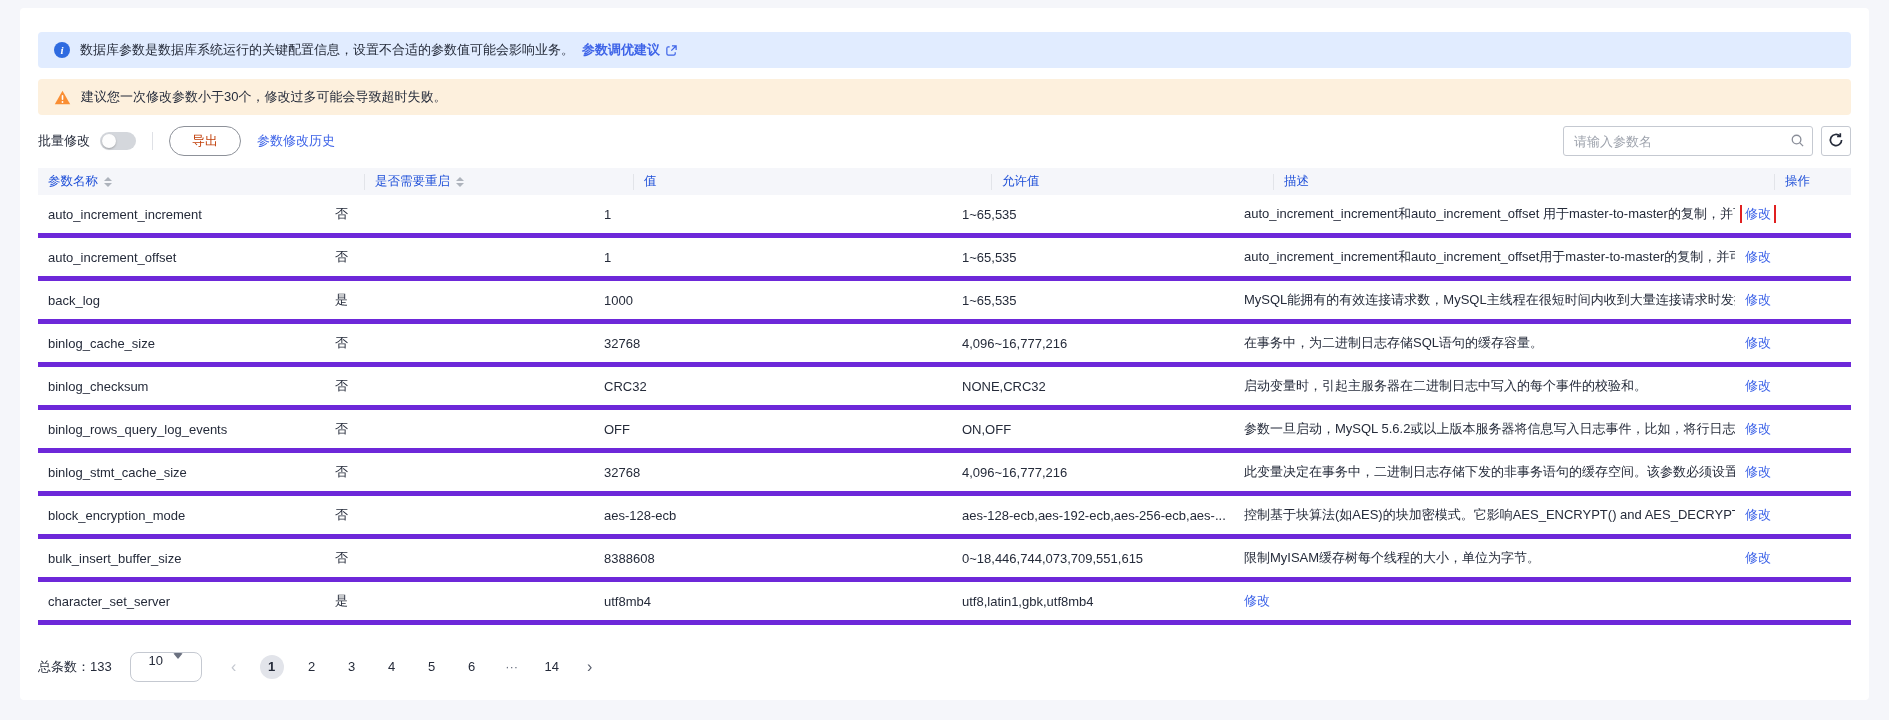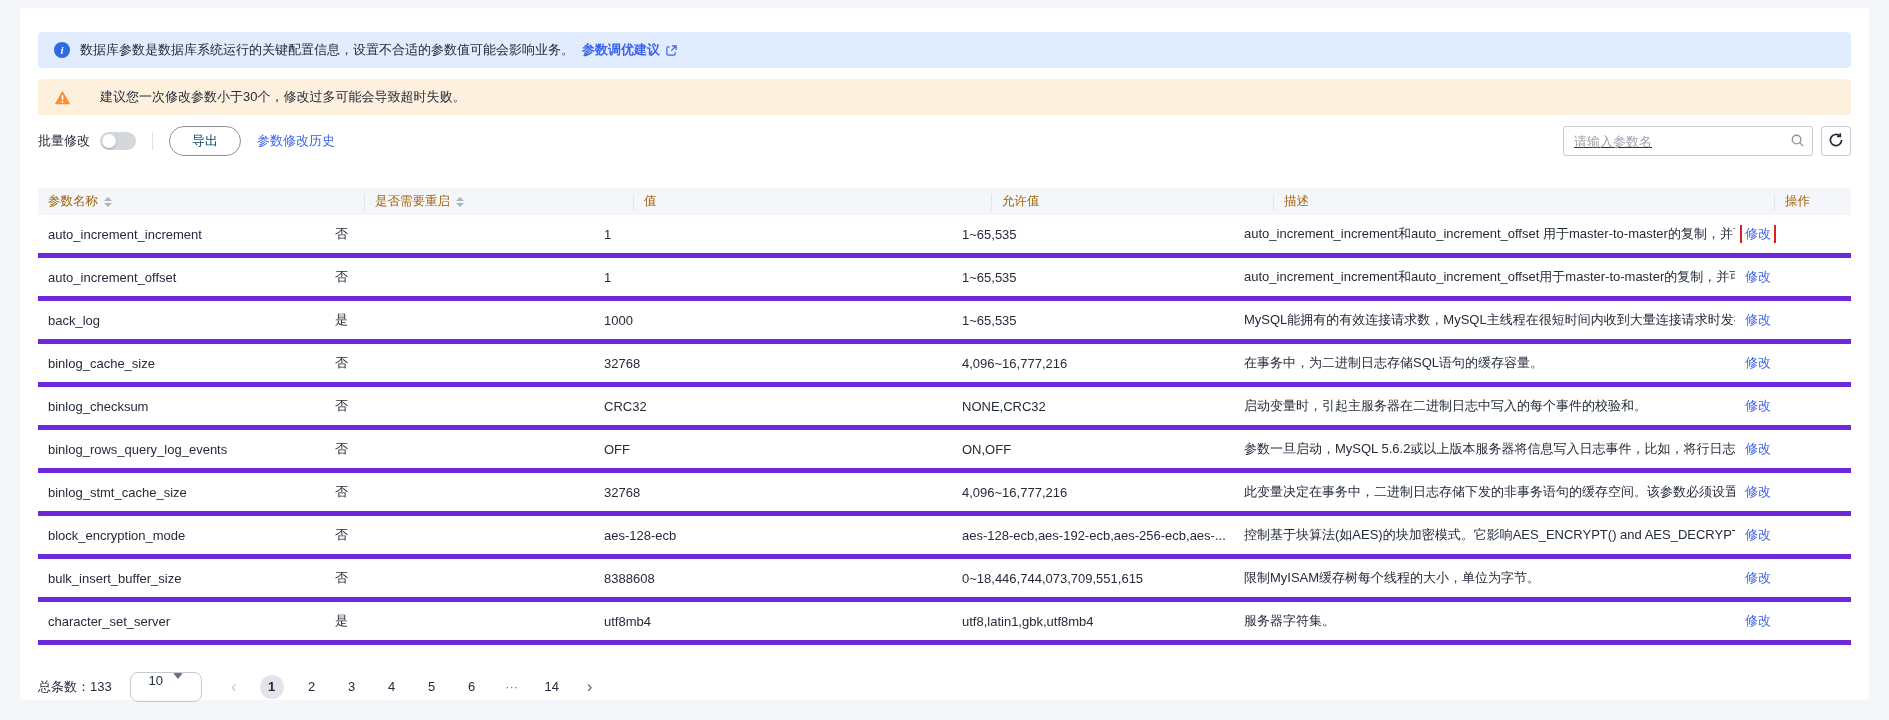--- a/index.html
+++ b/index.html
@@ -14,73 +14,72 @@
   .card {
     position:absolute; left:20px; top:8px; width:1849px; height:692px;
     background:#fff; border-radius:4px; padding:24px 18px 16px 18px;
   }
   
   .banner {
     display:flex; align-items:center; height:36px; border-radius:4px;
     padding:0 16px; margin-bottom:11px; font-size:13px;
   }
   .banner.info { background:#e1ecff; }
-  .banner.warn { background:#fdf0dd;gap:19px; }
+  .banner.warn { background:#fdf0dd; }
   .banner .bicon { flex:0 0 auto; margin-right:10px; display:inline-flex; }
   .info-circle {
     width:16px; height:16px; border-radius:50%; background:#2f6be0;
     color:#fff; font-size:11px; font-weight:bold; line-height:16px;
     text-align:center; font-family:"Liberation Serif",serif; font-style:italic;
   }
   .link { color:#3d63e8; text-decoration:none; cursor:pointer; }
   .banner.info .link { margin-left:8px;font-weight:bold; }
   .ext-icon { margin-left:5px; display:inline-flex; vertical-align:middle; }
   
-  .toolbar { display:flex; align-items:center; height:30px; margin-bottom:32px; }
+  .toolbar { display:flex; align-items:center; height:30px; margin-bottom:12px; }
   .toggle {
     width:36px; height:18px; border-radius:9px; background:#d4d7dc;
     position:relative; margin-left:10px; cursor:pointer; display:inline-block;
   }
   .toggle .knob {
     position:absolute; left:2px; top:2px; width:14px; height:14px; border-radius:50%;
     background:#fdfdfd; box-shadow:0 1px 2px rgba(0,0,0,.25);
   }
   .vdiv { width:1px; height:18px; background:#dfe1e6; margin:0 16px; }
   .btn-export {
     height:30px; padding:0 22px; border:1px solid #8d9199; border-radius:15px;
-    background:#fff; font-size:13px; color:#0c4a6e; cursor:pointer;
+    background:#fff; font-size:13px; color:#c2410c; cursor:pointer;
     font-family:inherit;
   }
   .history { margin-left:16px; font-size:13px; }
   .spacer { flex:1; }
   .search-box {
     position:relative; width:250px; height:30px; margin-right:8px;
   }
   .search-box input {
     width:100%; height:100%; border:1px solid #c5c9d1; border-radius:3px;
     padding:0 30px 0 10px; font-size:13px; color:#252b3a; outline:none;
     font-family:inherit;
-    text-decoration:underline;
   }
   .search-box input::placeholder { color:#9ea3ad; }
   .search-box .mag { position:absolute; right:8px; top:7px; }
   .btn-refresh {
     width:30px; height:30px; border:1px solid #c5c9d1; border-radius:3px;
     background:#fff; cursor:pointer; display:flex; align-items:center;
     justify-content:center; padding:0;
   }
   
   .table { width:1813px; }
   .thead {
     display:grid; grid-template-columns:287px 269px 358px 282px 501px 116px;
     background:#f5f6fa; height:27px; align-items:center;
   }
   .th {
     display:flex; align-items:center; padding-left:10px; height:16px;
-    font-size:12.5px; color:#a16207; overflow:hidden; white-space:nowrap;
+    font-size:12.5px; color:#1d4ed8; overflow:hidden; white-space:nowrap;
   }
   .th + .th { border-left:1px solid #e2e4e9;margin-left:39px; }
   .sort-icon { display:inline-flex; flex-direction:column; margin-left:6px; gap:2px; }
   .sort-icon .car { width:0; height:0; border-left:4px solid transparent; border-right:4px solid transparent; }
   .sort-icon .up { border-bottom:4px solid #aeb3bc; }
   .sort-icon .down { border-top:4px solid #aeb3bc; }
   .tbody .tr {
     display:grid; grid-template-columns:287px 269px 358px 282px 501px 116px;
     height:43px; align-items:center; border-bottom:5px solid #6d28d9;
   }
@@ -276,21 +275,20 @@
     <div class="td">8388608</div>
     <div class="td">0~18,446,744,073,709,551,615</div>
     <div class="td desc">限制MyISAM缓存树每个线程的大小，单位为字节。</div>
     <div class="td"><a class="link modify">修改</a></div>
   </div>
           <div class="tr">
     <div class="td">character_set_server</div>
     <div class="td">是</div>
     <div class="td">utf8mb4</div>
     <div class="td">utf8,latin1,gbk,utf8mb4</div>
-    <div class="td desc">服务器字符集。</div>
     <div class="td"><a class="link modify">修改</a></div>
   </div>
         </div>
     </div>
 
     <div class="pagination">
       <span class="total"><span>总条数：</span><span>133</span></span>
       <span class="size-select">
         <span>10</span>
         <span class="chev"></span>

